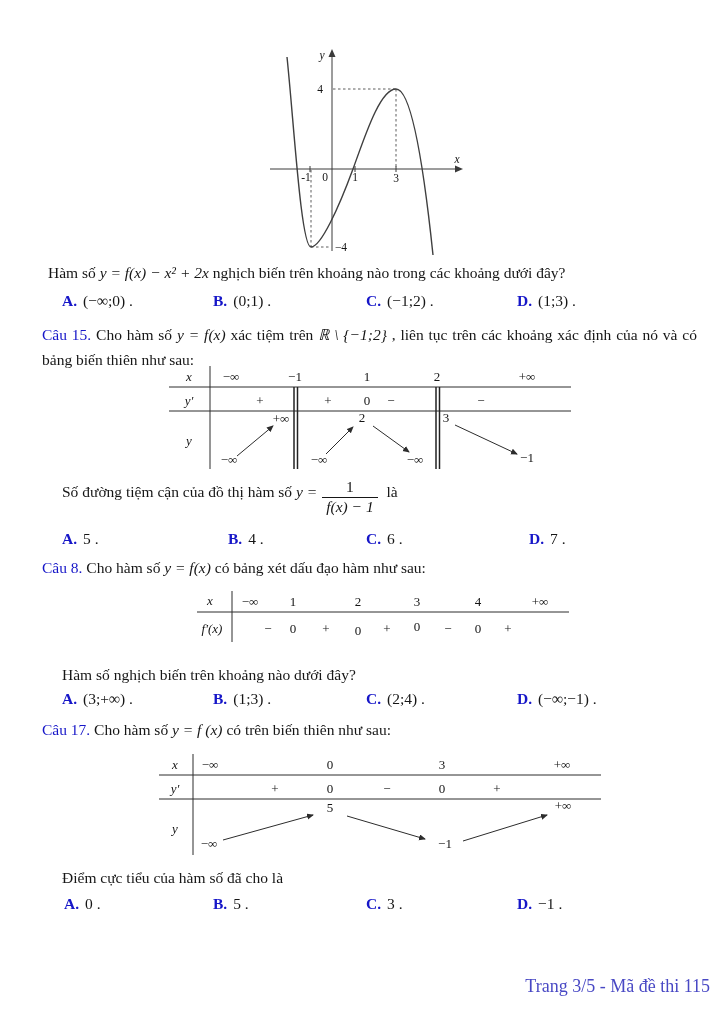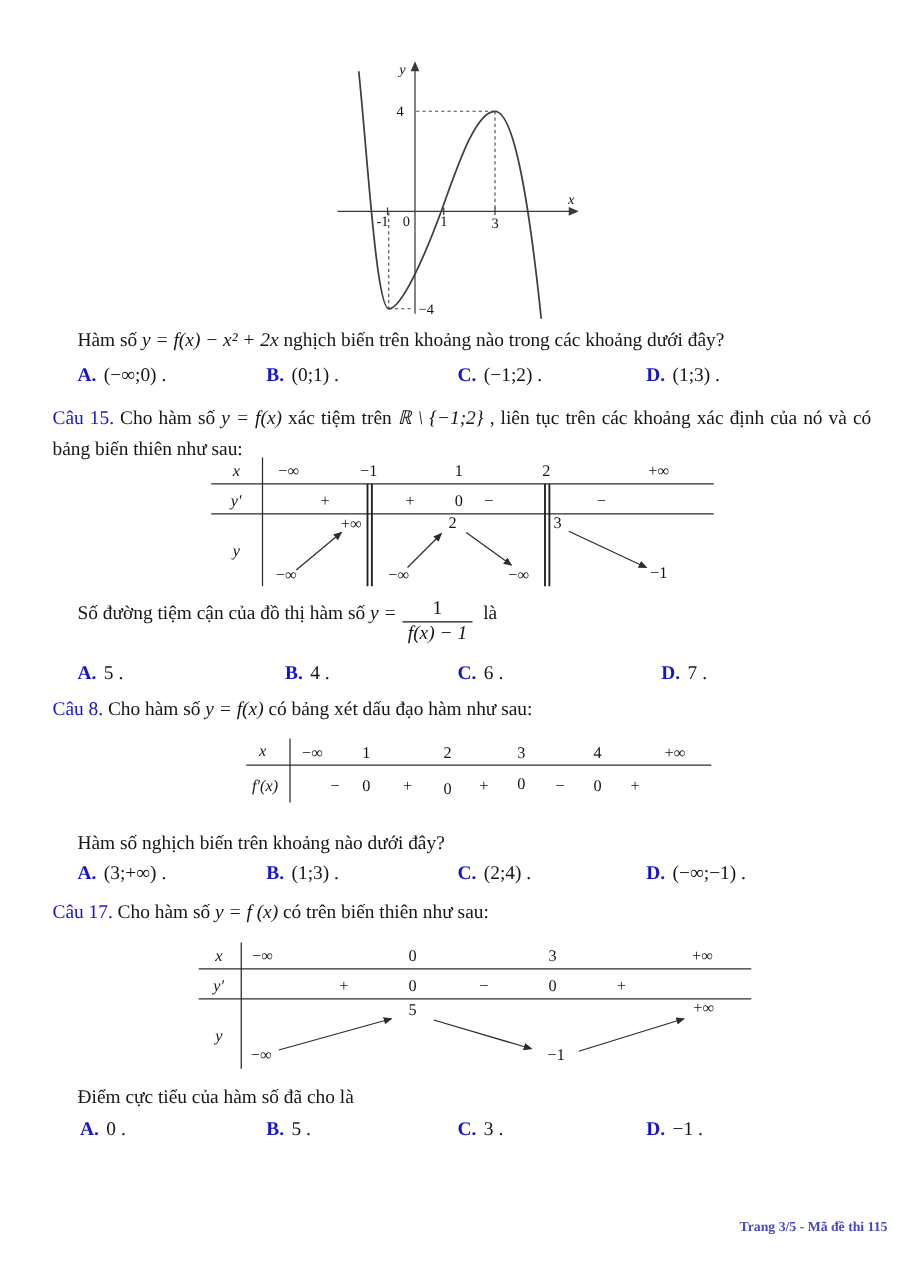--- a/index.html
+++ b/index.html
@@ -11,21 +11,21 @@
   .math{font-style:italic}
   .qnum{font-weight:400;color:var(--blue)}
   .head{text-align:justify;line-height:25px}
   .stem{line-height:22px}
   .opt-row{left:0;width:725px;height:24px}
   .opt{position:absolute;top:0;white-space:nowrap}
   .ol{font-weight:700;color:var(--blue);margin-right:6px}
   .frac{display:inline-block;vertical-align:-15px;text-align:center;margin:0 5px;line-height:1.2}
   .num{display:block;border-bottom:1px solid #161616;padding:0 6px}
   .den{display:block;padding:0 4px}
-  .footer{color:var(--footer);font-size:11px;font-weight:700}
+  .footer{color:var(--footer);font-size:18px;font-weight:400}
   svg{overflow:visible}
   svg text{font-family:"Liberation Serif",serif;font-size:13px;fill:#141414}
   .it{font-style:italic}
   .gl{font-size:11.5px}
   .ax{stroke:#3a3a3a;stroke-width:1;fill:none}
   .axf{fill:#3a3a3a;stroke:none}
   .curve{fill:none;stroke:#3f3f3f;stroke-width:1.4}
   .dash{stroke:#4a4a4a;stroke-width:0.9;stroke-dasharray:2.5 2.5;fill:none}
   .tl{stroke:#2c2c2c;stroke-width:1;fill:none}
   .dbl{stroke:#222;stroke-width:1.5;fill:none}
@@ -56,21 +56,21 @@
     <text class="it gl" x="56" y="15" text-anchor="middle">y</text>
     <text class="it gl" x="191" y="119" text-anchor="middle">x</text>
     <text class="gl" x="40" y="137" text-anchor="middle">-1</text>
     <text class="gl" x="59" y="137" text-anchor="middle">0</text>
     <text class="gl" x="89" y="137" text-anchor="middle">1</text>
     <text class="gl" x="130" y="138" text-anchor="middle">3</text>
     <text class="gl" x="54" y="49" text-anchor="middle">4</text>
     <text class="gl" x="75" y="207" text-anchor="middle">−4</text>
   </svg>
 
-  <p class="abs stem" style="left:62px;top:262px;width:640px">
+  <p class="abs stem" style="left:48px;top:262px;width:640px">
     <span>Hàm số </span><span class="math">y = f(x) − x² + 2x</span><span> nghịch biến trên khoảng nào trong các khoảng dưới đây?</span>
   </p>
   <div class="abs opt-row" style="top:292px">
     <span class="opt" style="left:62px"><b class="ol">A.</b><span>(−∞;0) .</span></span>
     <span class="opt" style="left:213px"><b class="ol">B.</b><span>(0;1) .</span></span>
     <span class="opt" style="left:366px"><b class="ol">C.</b><span>(−1;2) .</span></span>
     <span class="opt" style="left:517px"><b class="ol">D.</b><span>(1;3) .</span></span>
   </div>
 
   <p class="abs head" style="left:42px;top:322px;width:655px">

